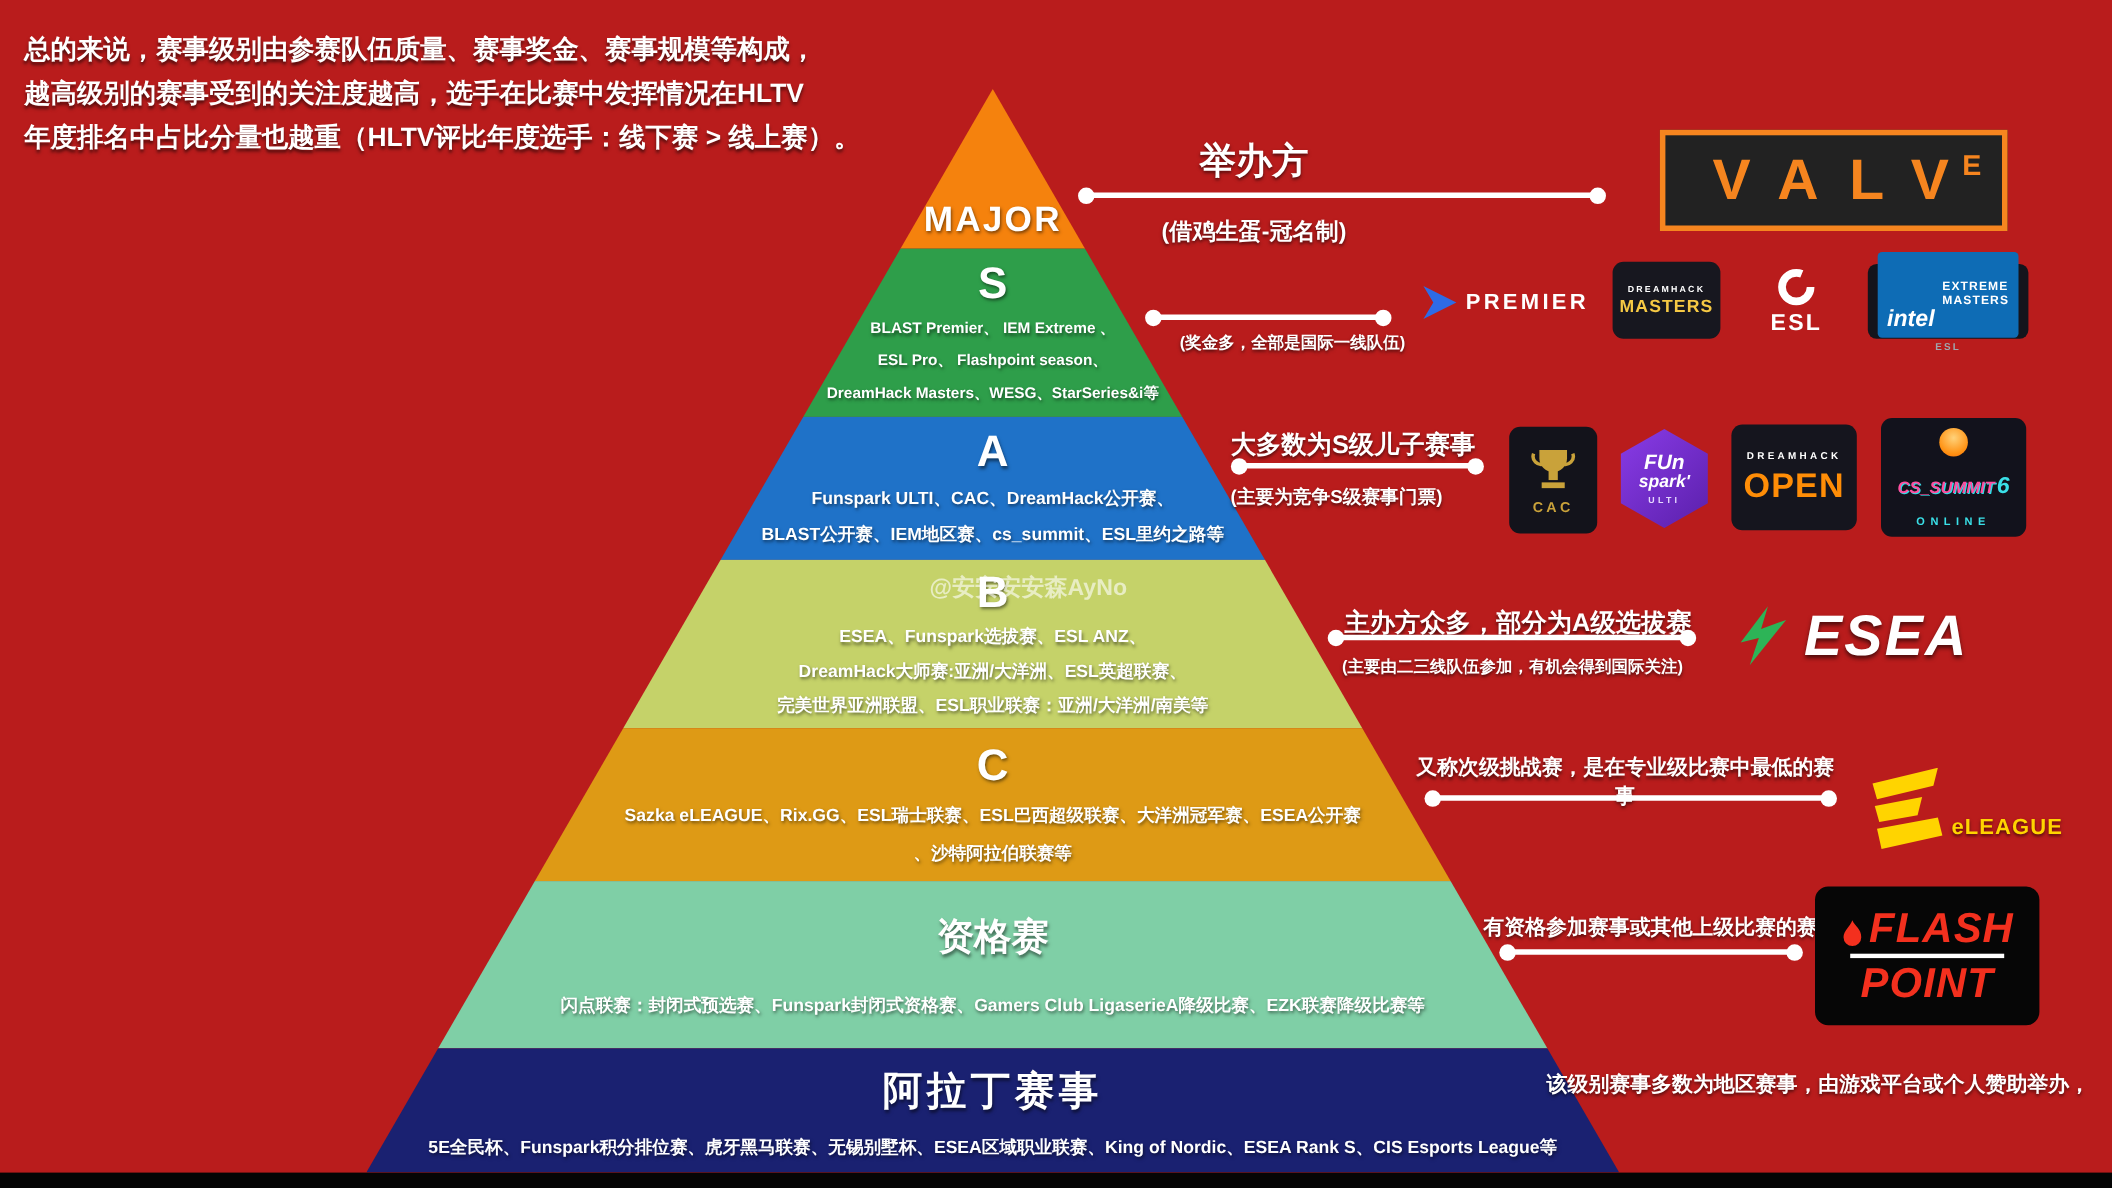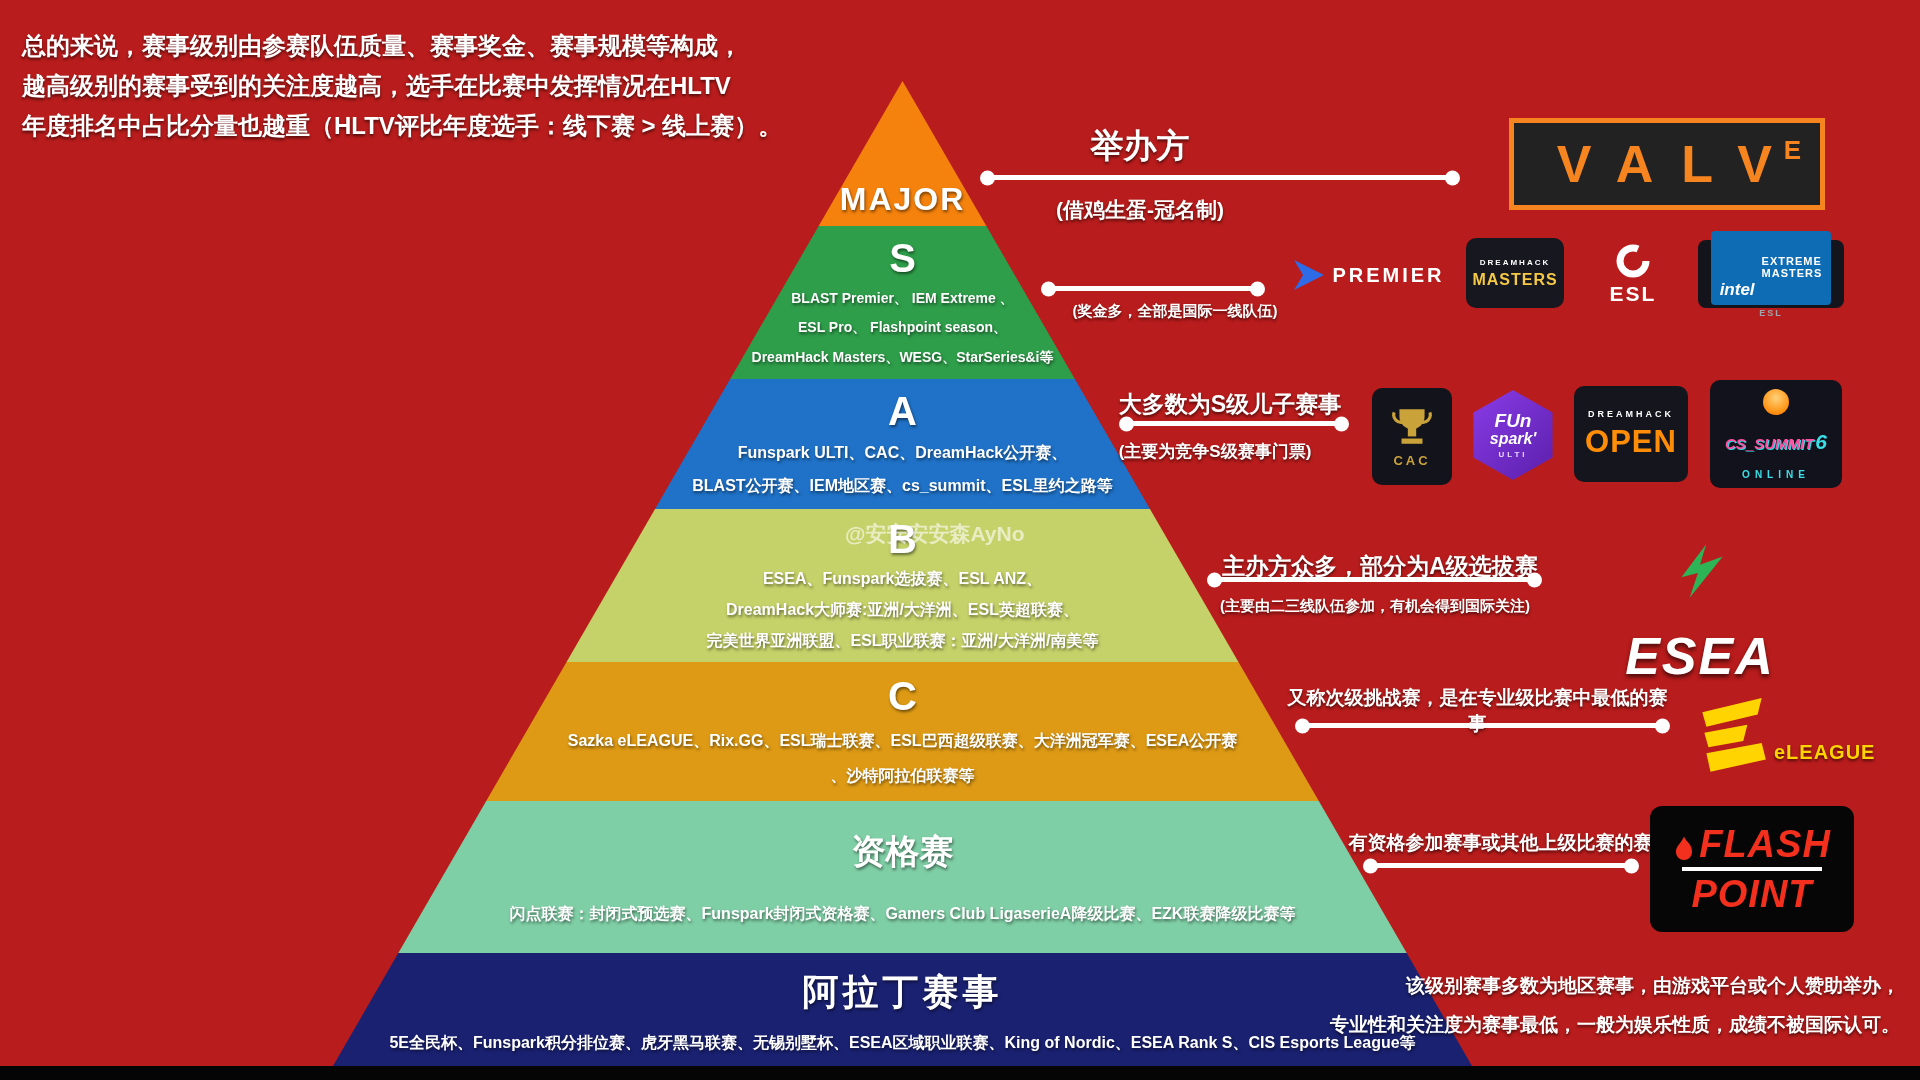--- a/index.html
+++ b/index.html
@@ -73,21 +73,21 @@
   .dhm-top{color:#fff;font-size:8px;letter-spacing:2px;font-weight:bold;}
   .dhm-main{color:#f6c944;font-size:16px;font-weight:900;letter-spacing:1px;}
 
   
   #logo-esl{left:1592px;top:238px;width:82px;height:72px;flex-direction:column;align-items:center;justify-content:center;gap:3px;}
   .esl-text{color:#fff;font-size:21px;font-weight:800;letter-spacing:2px;}
 
   
   #logo-iem{left:1698px;top:240px;width:146px;height:68px;background:#14141c;border-radius:8px;flex-direction:column;align-items:center;justify-content:center;gap:3px;padding:4px 6px;box-sizing:border-box;}
   .iem-blue{background:#0e6cb5;border-radius:4px;display:flex;align-items:center;gap:7px;padding:5px 9px;}
-  .iem-brand{color:#fff;font-size:17px;font-weight:bold;font-style:italic;margin-top:44px;}
+  .iem-brand{color:#fff;font-size:21px;font-weight:bold;font-style:italic;margin-top:44px;}
   .iem-col{display:flex;flex-direction:column;line-height:1.05;}
   .iem-line{color:#fff;font-size:11px;font-weight:800;letter-spacing:1px;}
   .iem-sub{color:#9fa6ad;font-size:9px;font-weight:bold;letter-spacing:2px;}
 
   
   #logo-cac{left:1372px;top:388px;width:80px;height:97px;background:#13131b;border-radius:10px;flex-direction:column;align-items:center;justify-content:center;gap:4px;}
   .cac-text{color:#c9a23a;font-size:13px;font-weight:800;letter-spacing:3px;}
 
   
   #logo-funspark{left:1470px;top:390px;width:86px;height:90px;background:linear-gradient(135deg,#8a3ce8,#5a1faa);clip-path:polygon(50% 0,96% 25%,96% 75%,50% 100%,4% 75%,4% 25%);flex-direction:column;align-items:center;justify-content:center;line-height:1.05;}
@@ -101,21 +101,21 @@
   .dho-main{color:#ff8d07;font-size:31px;font-weight:900;letter-spacing:1px;}
 
   
   #logo-cssummit{left:1710px;top:380px;width:132px;height:108px;background:#12121c;border-radius:10px;flex-direction:column;align-items:center;justify-content:center;gap:15px;}
   .sun{width:26px;height:26px;border-radius:50%;background:radial-gradient(circle at 50% 35%,#ffd27a,#ff9416 65%,#ff6a00);}
   .css-title{color:#ff4fa0;font-size:15px;font-weight:900;font-style:italic;text-shadow:1px 1px 0 #2be0e8;}
   .css-num{color:#3ae0e8;font-size:21px;font-weight:900;font-style:italic;margin-left:2px;}
   .css-sub{color:#3ae0e8;font-size:10px;font-weight:bold;letter-spacing:5px;}
 
   
-  #logo-esea{left:1572px;top:540px;width:256px;height:76px;align-items:center;justify-content:flex-start;gap:24px;flex-direction:column;}
+  #logo-esea{left:1572px;top:540px;width:256px;height:76px;align-items:center;justify-content:flex-start;gap:10px;}
   .esea-text{color:#fff;font-size:52px;font-weight:900;font-style:italic;letter-spacing:2px;text-shadow:0 3px 4px rgba(0,0,0,.6);}
 
   
   #logo-eleague{left:1696px;top:672px;width:164px;height:110px;align-items:flex-end;gap:6px;}
   .ele-text{color:#ffd400;font-size:20px;font-weight:900;letter-spacing:1px;margin-bottom:18px;text-shadow:0 2px 3px rgba(0,0,0,.6);}
 
   
   #logo-flashpoint{left:1650px;top:806px;width:204px;height:126px;background:#060606;border-radius:12px;flex-direction:column;align-items:center;justify-content:center;gap:2px;}
   .fp-row{display:flex;align-items:flex-end;gap:4px;}
   .fp-text{color:#f3301e;font-size:38px;font-weight:900;font-style:italic;line-height:.95;letter-spacing:1px;}
@@ -189,21 +189,20 @@
   <div class="connector" id="connector-b"></div>
   <div class="ann" id="ann-b-sub">(主要由二三线队伍参加，有机会得到国际关注)</div>
 
   <div class="ann" id="ann-c-title">又称次级挑战赛，是在专业级比赛中最低的赛事</div>
   <div class="connector" id="connector-c"></div>
 
   <div class="ann" id="ann-q-title">有资格参加赛事或其他上级比赛的赛事</div>
   <div class="connector" id="connector-q"></div>
 
   <div class="ann" id="ann-al-1">该级别赛事多数为地区赛事，由游戏平台或个人赞助举办，</div>
-  <div class="ann" id="ann-al-2">专业性和关注度为赛事最低，一般为娱乐性质，成绩不被国际认可。</div>
 
   <div class="logo" id="logo-valve">
     <span class="valve-main">VALV</span>
     <span class="valve-e">E</span>
   </div>
 
   <div class="logo" id="logo-blast">
     <span class="icon">
       <svg width="36" height="30" viewBox="0 0 34 30">
           <path d="M2 0 L32 15 L2 30 L11 15 Z" fill="#2e6be6"></path>

